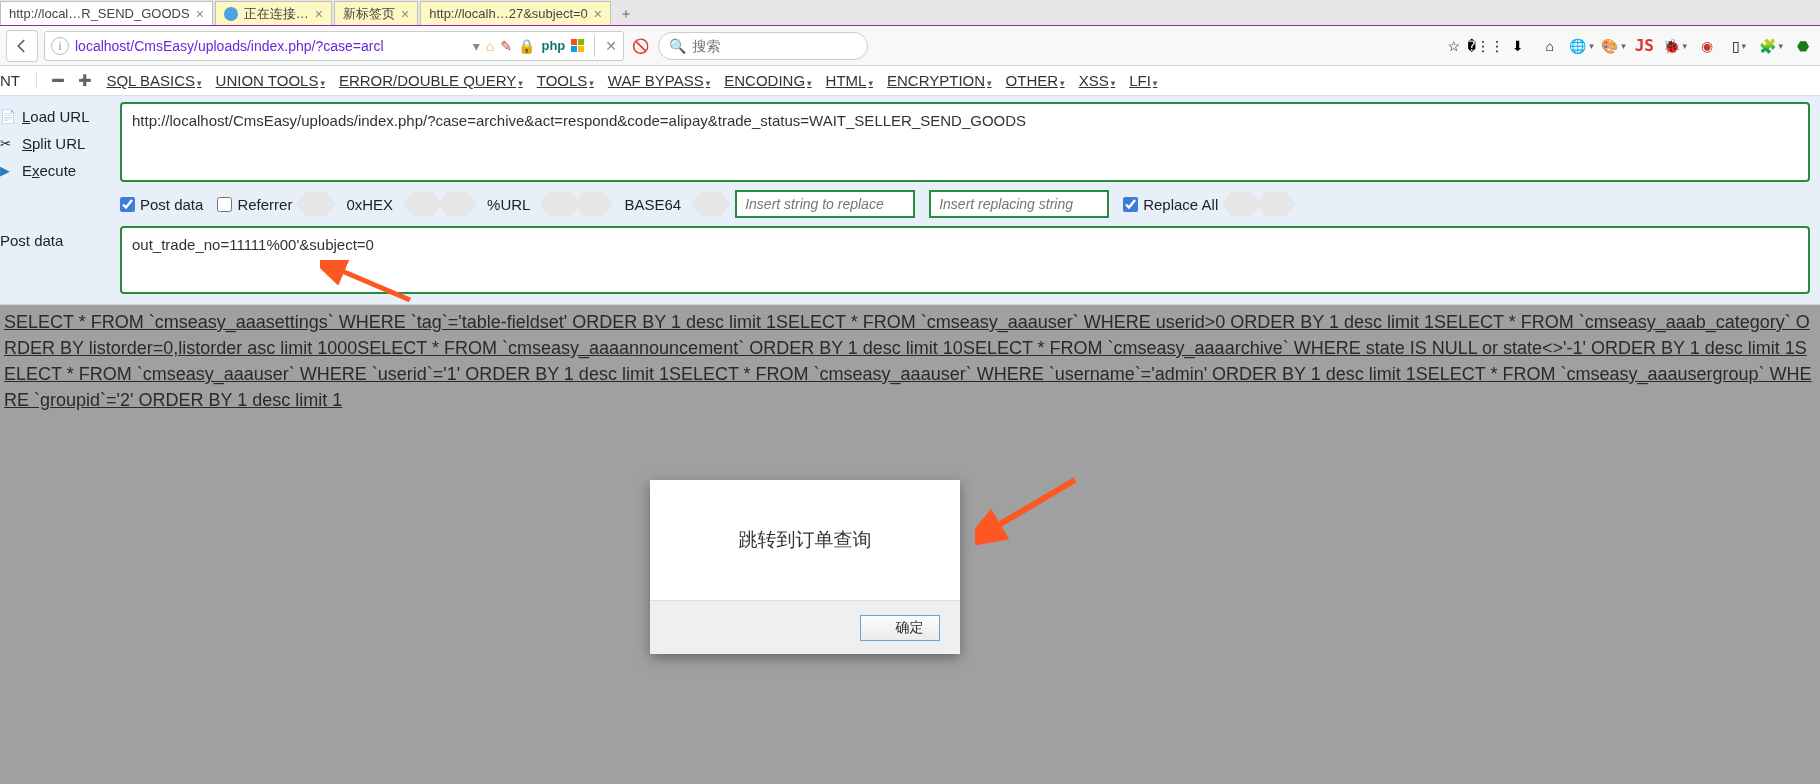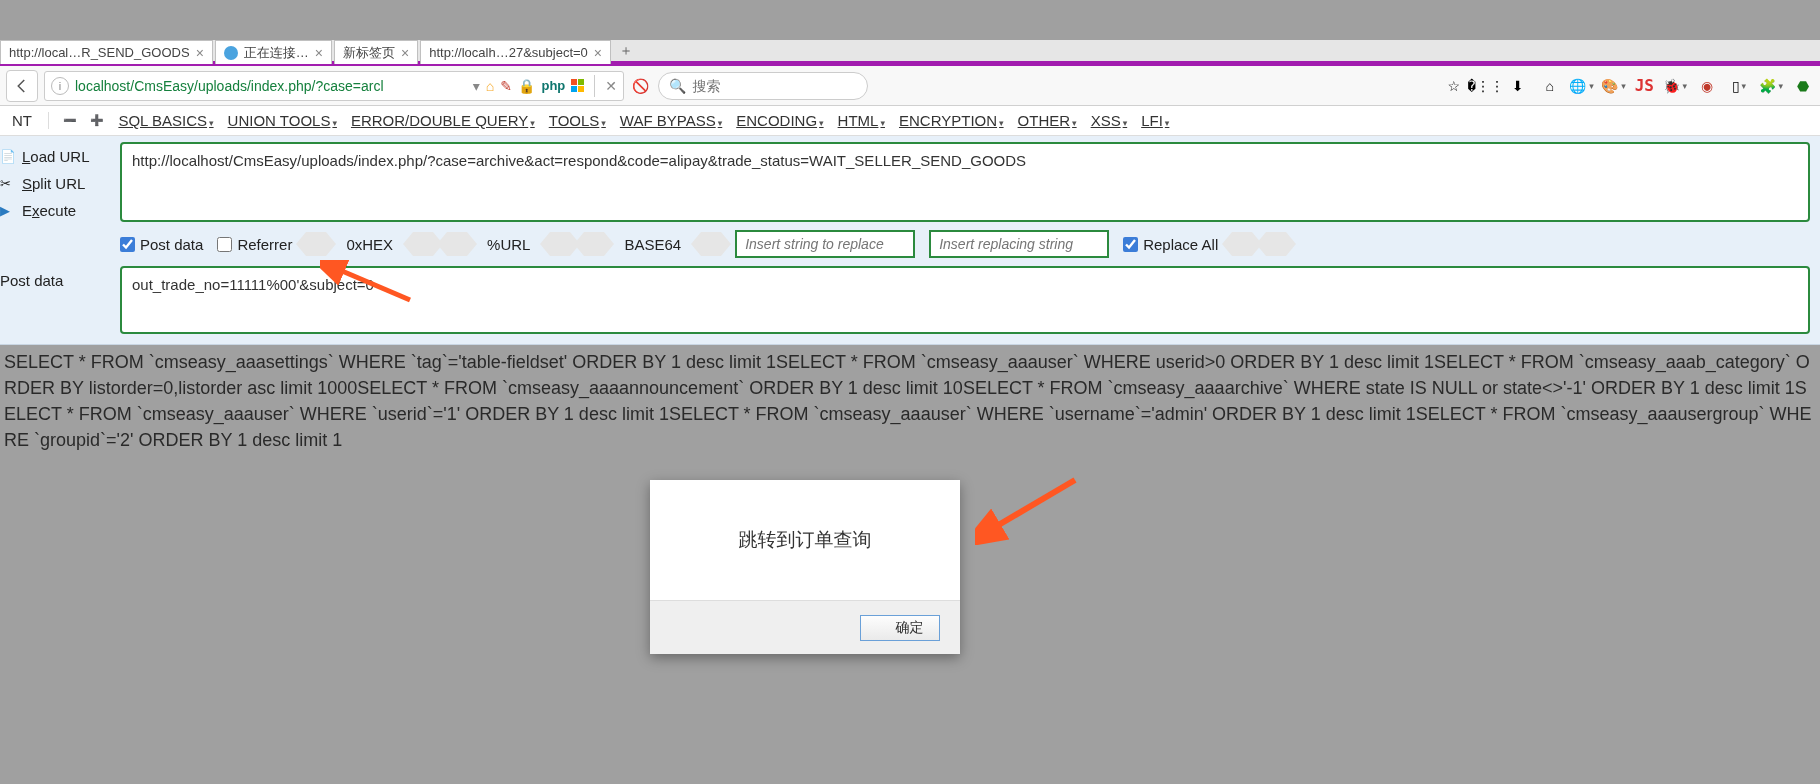--- a/index.html
+++ b/index.html
@@ -1,42 +1,42 @@
 <!DOCTYPE html>
 <html><head>
 <meta charset="utf-8">
 <style>
   * { box-sizing: border-box; margin: 0; padding: 0; font-family: "Segoe UI", Tahoma, Arial, sans-serif; }
   body { width: 1820px; height: 784px; background: #a0a0a0; overflow: hidden; font-size: 14px; }
 
   
-  .tabstrip { display: flex; align-items: flex-start; height: 26px; background: #e6e6e6; border-bottom: 5px solid #a21caf; margin-top: 40px; }
-  .tab { display: flex; align-items: center; gap: 6px; height: 24px; padding: 0 8px; max-width: 280px; background: #ffffff; border: 1px solid #c0c0c0; border-bottom: none; margin-right: 2px; color: #444; font-size: 13px; }
+  .tabstrip { display: flex; align-items: flex-end; height: 26px; background: #e6e6e6; border-bottom: 1px solid #a21caf; }
+  .tab { display: flex; align-items: center; gap: 6px; height: 24px; padding: 0 8px; max-width: 280px; background: #fef9c3; border: 1px solid #c0c0c0; border-bottom: none; margin-right: 2px; color: #444; font-size: 13px; }
   .tab.active { background: #fff; }
   .tab .close { color: #888; font-size: 14px; cursor: pointer; }
   .tab .fav { width: 14px; height: 14px; display:inline-block; background:#4aa3df; border-radius:50%; }
   .newtab { width:26px; height:22px; display:flex; align-items:center; justify-content:center; color:#666; cursor:pointer; }
 
   
   .browser-bar { display:flex; align-items:center; height:40px; background:#f8f8f8; border-bottom:1px solid #d0d0d0; padding:0 6px; gap:6px; }
   .nav-back { width:32px; height:32px; border:1px solid #ccc; border-radius:4px; display:flex; align-items:center; justify-content:center; background:#fff; cursor:pointer; }
   .url-wrap { display:flex; align-items:center; flex:0 0 580px; height:30px; border:1px solid #ccc; border-radius:3px; background:#fff; padding:0 6px; gap:6px; }
   .url-wrap .info { color:#888; border:1px solid #bbb; border-radius:50%; width:18px; height:18px; display:flex; align-items:center; justify-content:center; font-size:11px; }
-  .url-text { flex:1; color:#15803d; font-size:14px; white-space:nowrap; overflow:hidden; }
+  .url-text { flex:1; color:#6d28d9; font-size:14px; white-space:nowrap; overflow:hidden; }
   .icon { width:22px; height:22px; display:flex; align-items:center; justify-content:center; font-size:14px; cursor:pointer; }
   .icon.dd::after { content:"▾"; font-size:9px; margin-left:2px; color:#666; }
   .sep { width:1px; height:22px; background:#ccc; margin:0 4px; }
   .search-wrap { display:flex; align-items:center; flex:0 0 210px; height:28px; border:1px solid #ccc; border-radius:14px; padding:0 10px; color:#888; gap:6px; background:#fff; }
   .search-wrap input { border:none; outline:none; width:100%; background:transparent; font-size:14px; }
   .toolbar-right { display:flex; align-items:center; gap:10px; margin-left:auto; }
   .js-badge { color:#d33; font-weight:bold; font-family:monospace; font-size:16px; }
   .shield { color:#1a7a1a; }
 
   
-  .hackbar-menu { display:flex; align-items:center; height:30px; background:#fff; border-bottom:1px solid #ddd; padding-left:12px; gap:14px; font-size:15px; color:#333; }
+  .hackbar-menu { display:flex; align-items:center; height:30px; background:#fff; border-bottom:1px solid #ddd; padding-left:0; gap:14px; font-size:15px; color:#333; }
   .nt-label { display:flex; align-items:center; gap:4px; padding-right:12px; border-right:1px solid #ddd; }
   .menu-item { cursor:pointer; display:flex; align-items:center; gap:2px;text-decoration:underline; }
   .menu-item .caret::after { content:"▾"; font-size:9px; color:#555; }
   .small-ico { font-size:11px; }
 
   
   .hackbar-body { background:#e7f0f9; padding:6px 10px 10px 0; display:flex; gap:8px; border-bottom:1px solid #c9d6e3; }
   .hackbar-left { width:112px; display:flex; flex-direction:column; gap:10px; padding-top:6px; }
   .hb-link { display:flex; align-items:center; gap:8px; cursor:pointer; color:#222; font-size:15px; }
   .hb-link svg, .hb-link .glyph { width:14px; font-size:13px; }
@@ -49,21 +49,21 @@
   .chk { display:flex; align-items:center; gap:5px; font-size:15px; color:#222; cursor:pointer; }
   .chk input { width:15px; height:15px; accent-color:#3b7dd8; }
   .arrow-btn { display:flex; align-items:center; background:#e6e6e6; height:24px; padding:0 10px; position:relative; cursor:pointer; }
   .arrow-btn::before { content:""; position:absolute; left:-10px; top:0; border-top:12px solid transparent; border-bottom:12px solid transparent; border-right:10px solid #e6e6e6; }
   .arrow-btn::after  { content:""; position:absolute; right:-10px; top:0; border-top:12px solid transparent; border-bottom:12px solid transparent; border-left:10px solid #e6e6e6; }
   .arrow-label { font-size:15px; color:#222; padding:0 6px; }
   .thin-input { height:28px; border:2px solid #2b8a3e; padding:0 8px; font-style:italic; color:#888; font-size:14px; width:180px; }
   .post-label { width:112px; font-size:15px; color:#222; padding-top:6px; }
 
   
-  .page-output { padding:4px 4px; color:#2a2a2a; font-size:18px; line-height:26px; background:#a0a0a0; white-space:normal; word-break:break-all; }
+  .page-output { padding:4px 4px; color:#2a2a2a; font-size:18px; line-height:26px; background:#a0a0a0; white-space:normal; word-break:break-all;text-decoration:underline; }
 
   
   .modal { position:absolute; left:650px; top:480px; width:310px; background:#fff; box-shadow:0 4px 12px rgba(0,0,0,0.35); }
   .modal-body { height:120px; display:flex; align-items:center; justify-content:center; font-size:19px; color:#333; }
   .modal-foot { height:54px; background:#efefef; display:flex; align-items:center; justify-content:flex-end; padding:0 20px; border-top:1px solid #ddd; }
   .modal-btn { min-width:80px; height:26px; background:linear-gradient(#fdfdfd,#eaeaea); border:1px solid #6aa0d8; color:#333; font-size:14px; cursor:pointer;padding-left:19px; }
 
   
   .ann-arrow { position:absolute; pointer-events:none; }
 </style>

